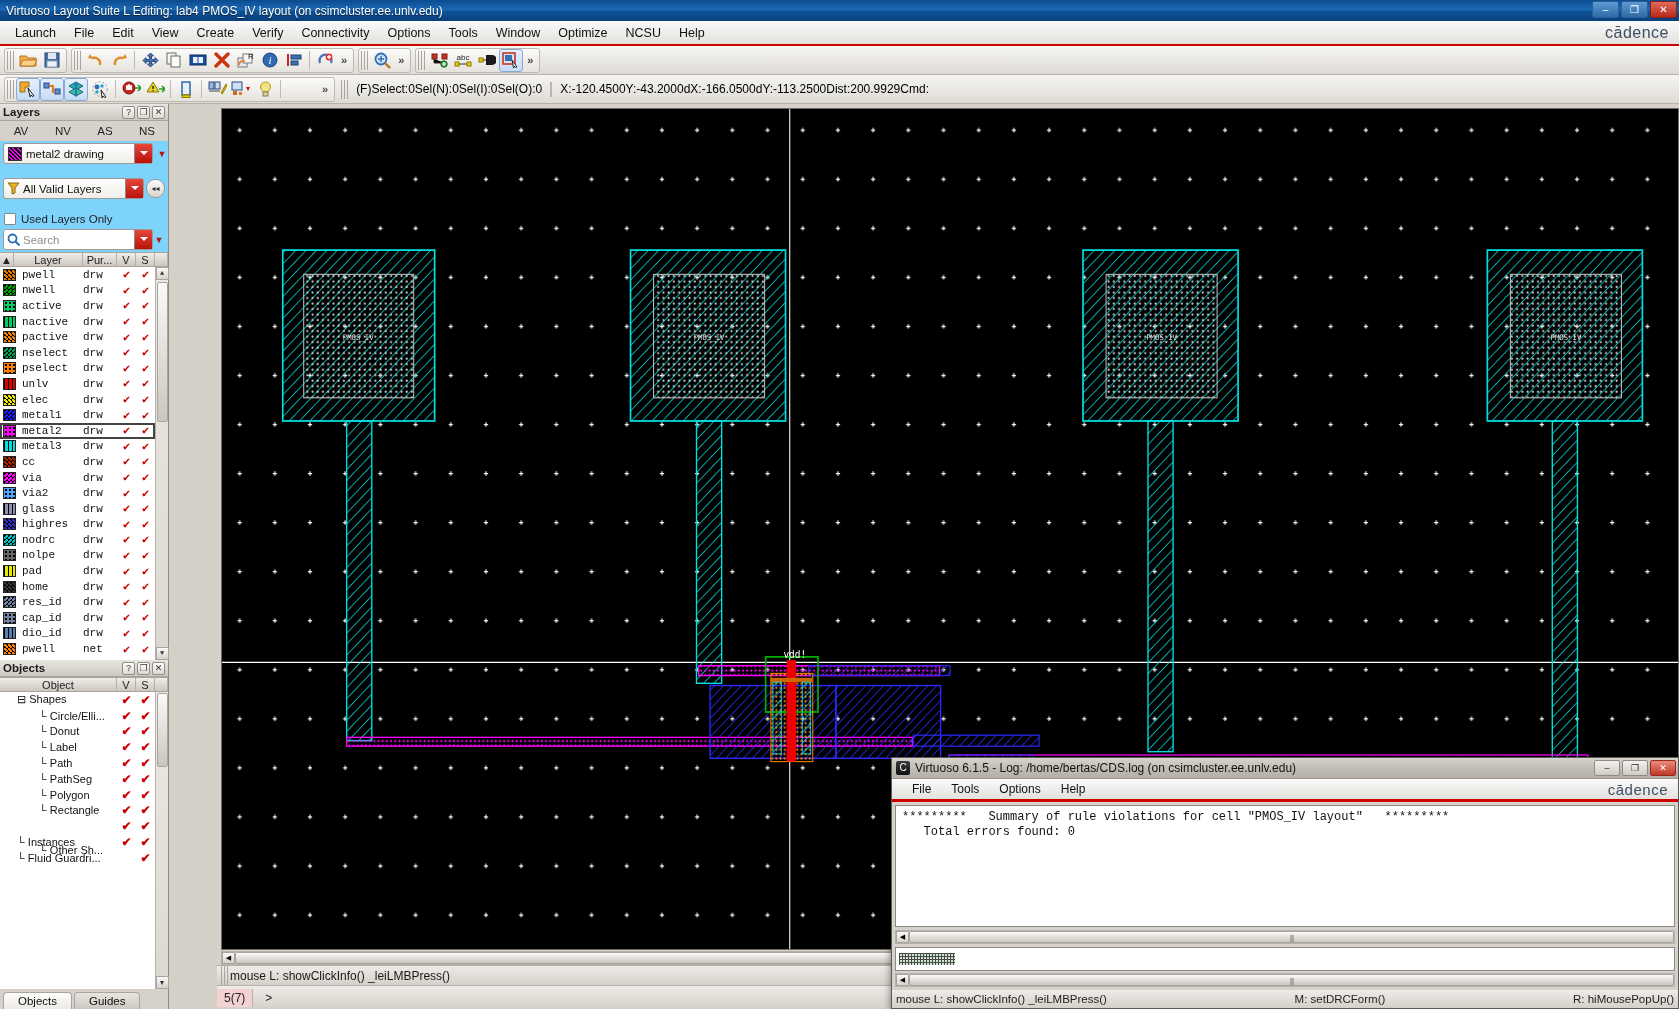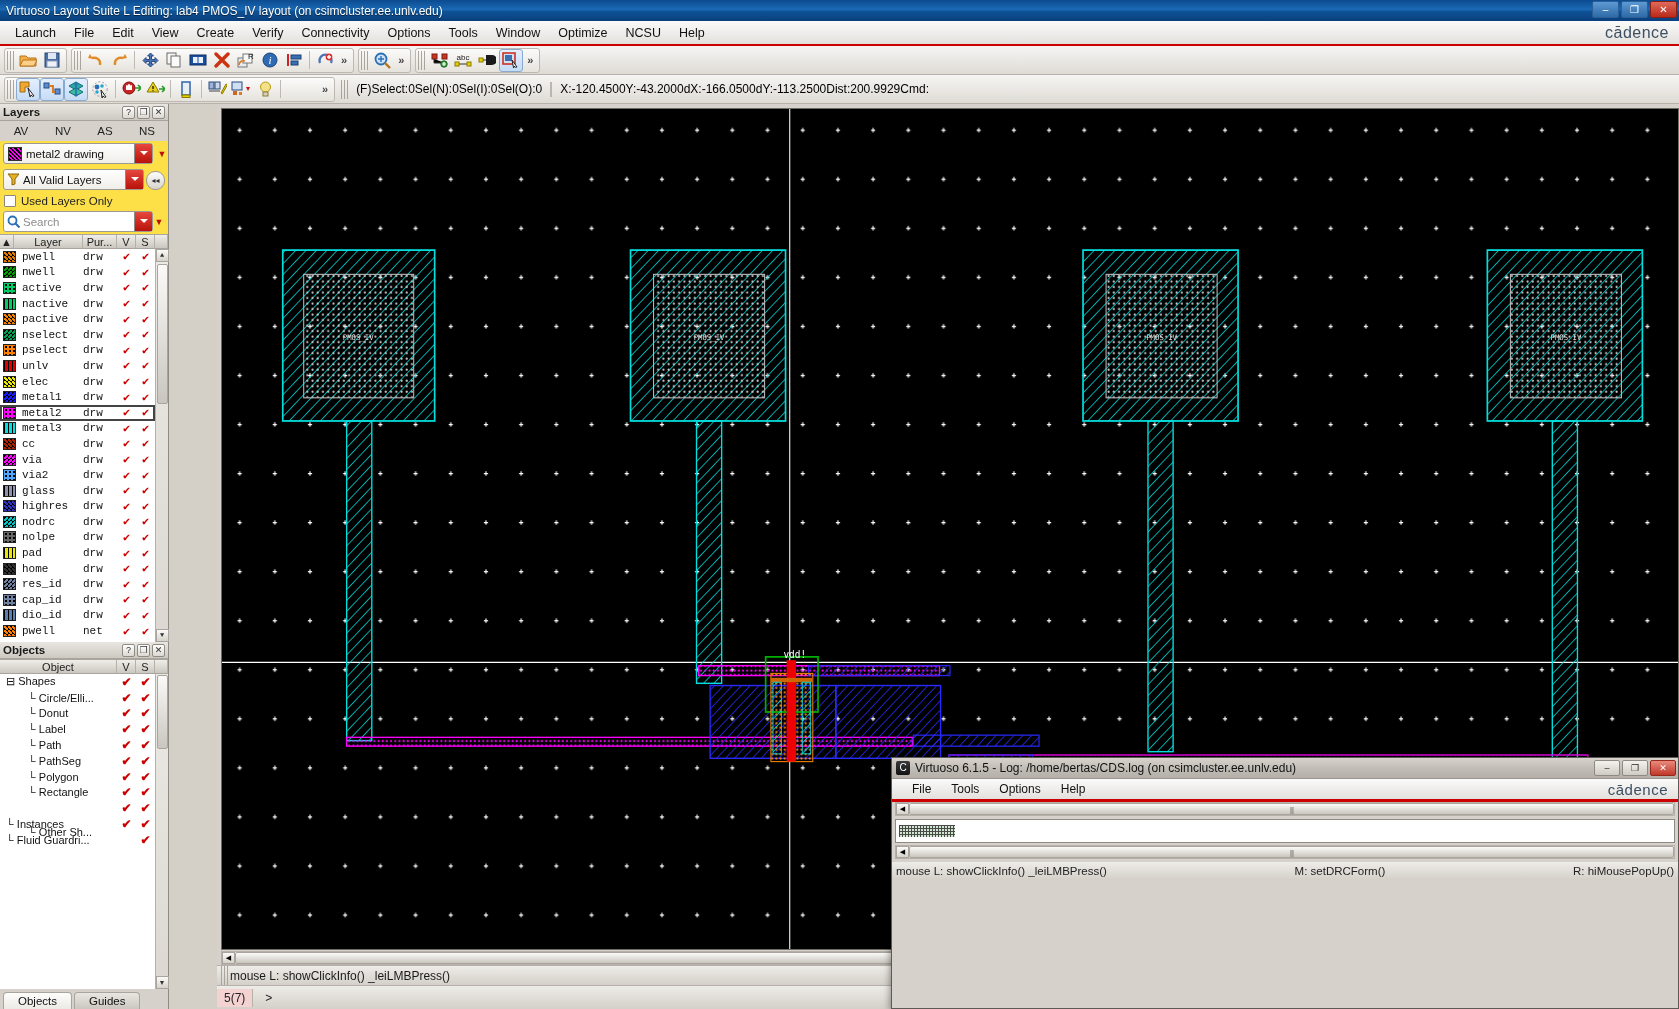--- a/index.html
+++ b/index.html
@@ -44,41 +44,41 @@
   .ws-combo { display:flex; height:20px; border:1px solid #9d9a93; border-radius:3px; background:#fff; width:185px; }
   .ws-combo .val { flex:1; padding:2px 5px; font-size:12px; color:#111; }
   .ws-combo .arrow { width:19px; background:linear-gradient(to bottom,#e7473c,#b8120b);
      border-left:1px solid #8d8a84; border-radius:0 2px 2px 0; display:flex; align-items:center; justify-content:center;}
   .ws-combo .arrow::after { content:""; border:4px solid transparent; border-top-color:#fff; margin-top:3px;}
 
   
   .body { flex:1; display:flex; min-height:0; }
 
   
-  .leftdock { width:169px; background:#fde047; display:flex; flex-direction:column;
+  .leftdock { width:169px; background:#7dd3fc; display:flex; flex-direction:column;
      border-right:1px solid #8f8b85; }
   .panel-title { height:17px; background:linear-gradient(to bottom,#e9e6e1,#cdc9c2);
      display:flex; align-items:center; padding:0 3px; border-bottom:1px solid #a9a59e; }
   .panel-title b { font-size:11.5px; color:#1a1a1a; flex:1; }
   .pt-btn { width:13px; height:13px; margin-left:2px; border:1px solid #8f8b85; border-radius:2px;
      background:linear-gradient(to bottom,#fff,#dcd8d1); font-size:9px; line-height:11px; text-align:center; color:#333;}
   .avrow { height:20px; display:flex; align-items:center; font-size:11.5px; color:#222;
      background:#d6d2cb; }
   .avrow span { flex:1; text-align:center; }
 
   .lyrcombo { margin:2px 3px; height:21px; display:flex; align-items:center;
      border:1px solid #9d9a93; border-radius:3px; background:linear-gradient(to bottom,#fff,#f0eee9); }
   .swatch { width:14px; height:14px; margin:0 4px; border:1px solid #333; }
   .lyrcombo .txt { flex:1; font-size:11.5px; color:#111; }
   .redarrow { width:18px; height:19px; background:linear-gradient(to bottom,#e7473c,#b8120b);
      border-left:1px solid #8d8a84; display:flex; align-items:center; justify-content:center;}
   .redarrow::after { content:""; border:4px solid transparent; border-top-color:#fff; margin-top:3px; }
   .sidecaret { width:12px; text-align:center; font-size:9px; color:#b8120b; }
 
-  .filtrow { margin:3px 3px; display:flex; align-items:flex-end; }
+  .filtrow { margin:12px 3px; display:flex; align-items:center; }
   .filtbox { flex:1; height:21px; display:flex; align-items:center;
      border:1px solid #9d9a93; border-radius:3px; background:linear-gradient(to bottom,#fff,#f0eee9); }
   .filtbox .txt { flex:1; font-size:11.5px; color:#111; }
   .rwbtn { width:19px; height:19px; margin-left:2px; border:1px solid #9d9a93; border-radius:9px;
      background:linear-gradient(to bottom,#fdfdfc,#d8d4cd); font-size:8px; line-height:17px; text-align:center; color:#333; }
 
   .chkrow { display:flex; align-items:center; padding:2px 4px; font-size:11.5px; color:#222; }
   .cbox { width:12px; height:12px; border:1px solid #8c8880; background:#fff; margin-right:5px; border-radius:1px;}
 
   .searchrow { margin:2px 3px; display:flex; align-items:center; }
@@ -99,21 +99,21 @@
   .lrow .pu { width:34px; }
   .ck { width:19px; text-align:center; color:#cc0000; font-size:12px; font-weight:bold; }
 
   .vscroll { width:13px; background:linear-gradient(to bottom,#eceae5,#dcd8d1); border-left:1px solid #b5b1aa;
      display:flex; flex-direction:column; align-items:center; }
   .vs-btn { width:13px; height:13px; background:linear-gradient(to bottom,#fbfaf8,#d6d2cb);
      border:1px solid #a9a59e; font-size:7px; line-height:11px; text-align:center; color:#333;}
   .vs-thumb { width:11px; background:linear-gradient(to bottom,#fbfaf8,#cac6bf); border:1px solid #a9a59e; border-radius:2px; }
 
   
-  .objtree { background:#fff; overflow:hidden; }
+  .objtree { background:#fff; overflow:hidden;padding-left:11px; }
   .orow { display:flex; height:15.8px; align-items:center; font-size:11px; color:#111; }
   .orow .lbl { flex:1; white-space:nowrap; overflow:hidden; }
   .tabsrow { display:flex; height:20px; align-items:flex-end; background:#d6d2cb; padding-left:3px; }
   .tab { padding:2px 14px; font-size:11.5px; color:#111; border:1px solid #a9a59e; border-bottom:none;
      border-radius:4px 4px 0 0; background:linear-gradient(to bottom,#e9e6e1,#cbc7c0); margin-right:2px; }
   .tab.active { background:linear-gradient(to bottom,#fdfdfc,#eceae5); }
 
   
   .canvaswrap { flex:1; display:flex; flex-direction:column; min-width:0; background:#d6d2cb;margin-left:48px; }
   .canvas { flex:1; position:relative; background:#000; margin:4px 0 0 4px; border:1px solid #6e6a64; overflow:hidden; }
@@ -862,20 +862,22 @@
       <div class="lb close">✕</div>
     </div>
   </div>
   <div class="logmenu">
     <div class="menuitem">File</div>
     <div class="menuitem">Tools</div>
     <div class="menuitem">Options</div>
     <div class="menuitem">Help</div>
     <div class="brand" style="font-size:15px;">cādence</div>
   </div>
+  <div class="logtext"><span>*********   Summary of rule violations for cell "PMOS_IV layout"   *********</span>
+<span>   Total errors found: 0</span></div>
   <div class="loghs">
     <div class="hs-btn">◀</div>
     <div class="hs-thumb"></div>
   </div>
   <div class="logentry">
     <div class="selblock"></div>
   </div>
   <div class="loghs">
     <div class="hs-btn">◀</div>
     <div class="hs-thumb"></div>

